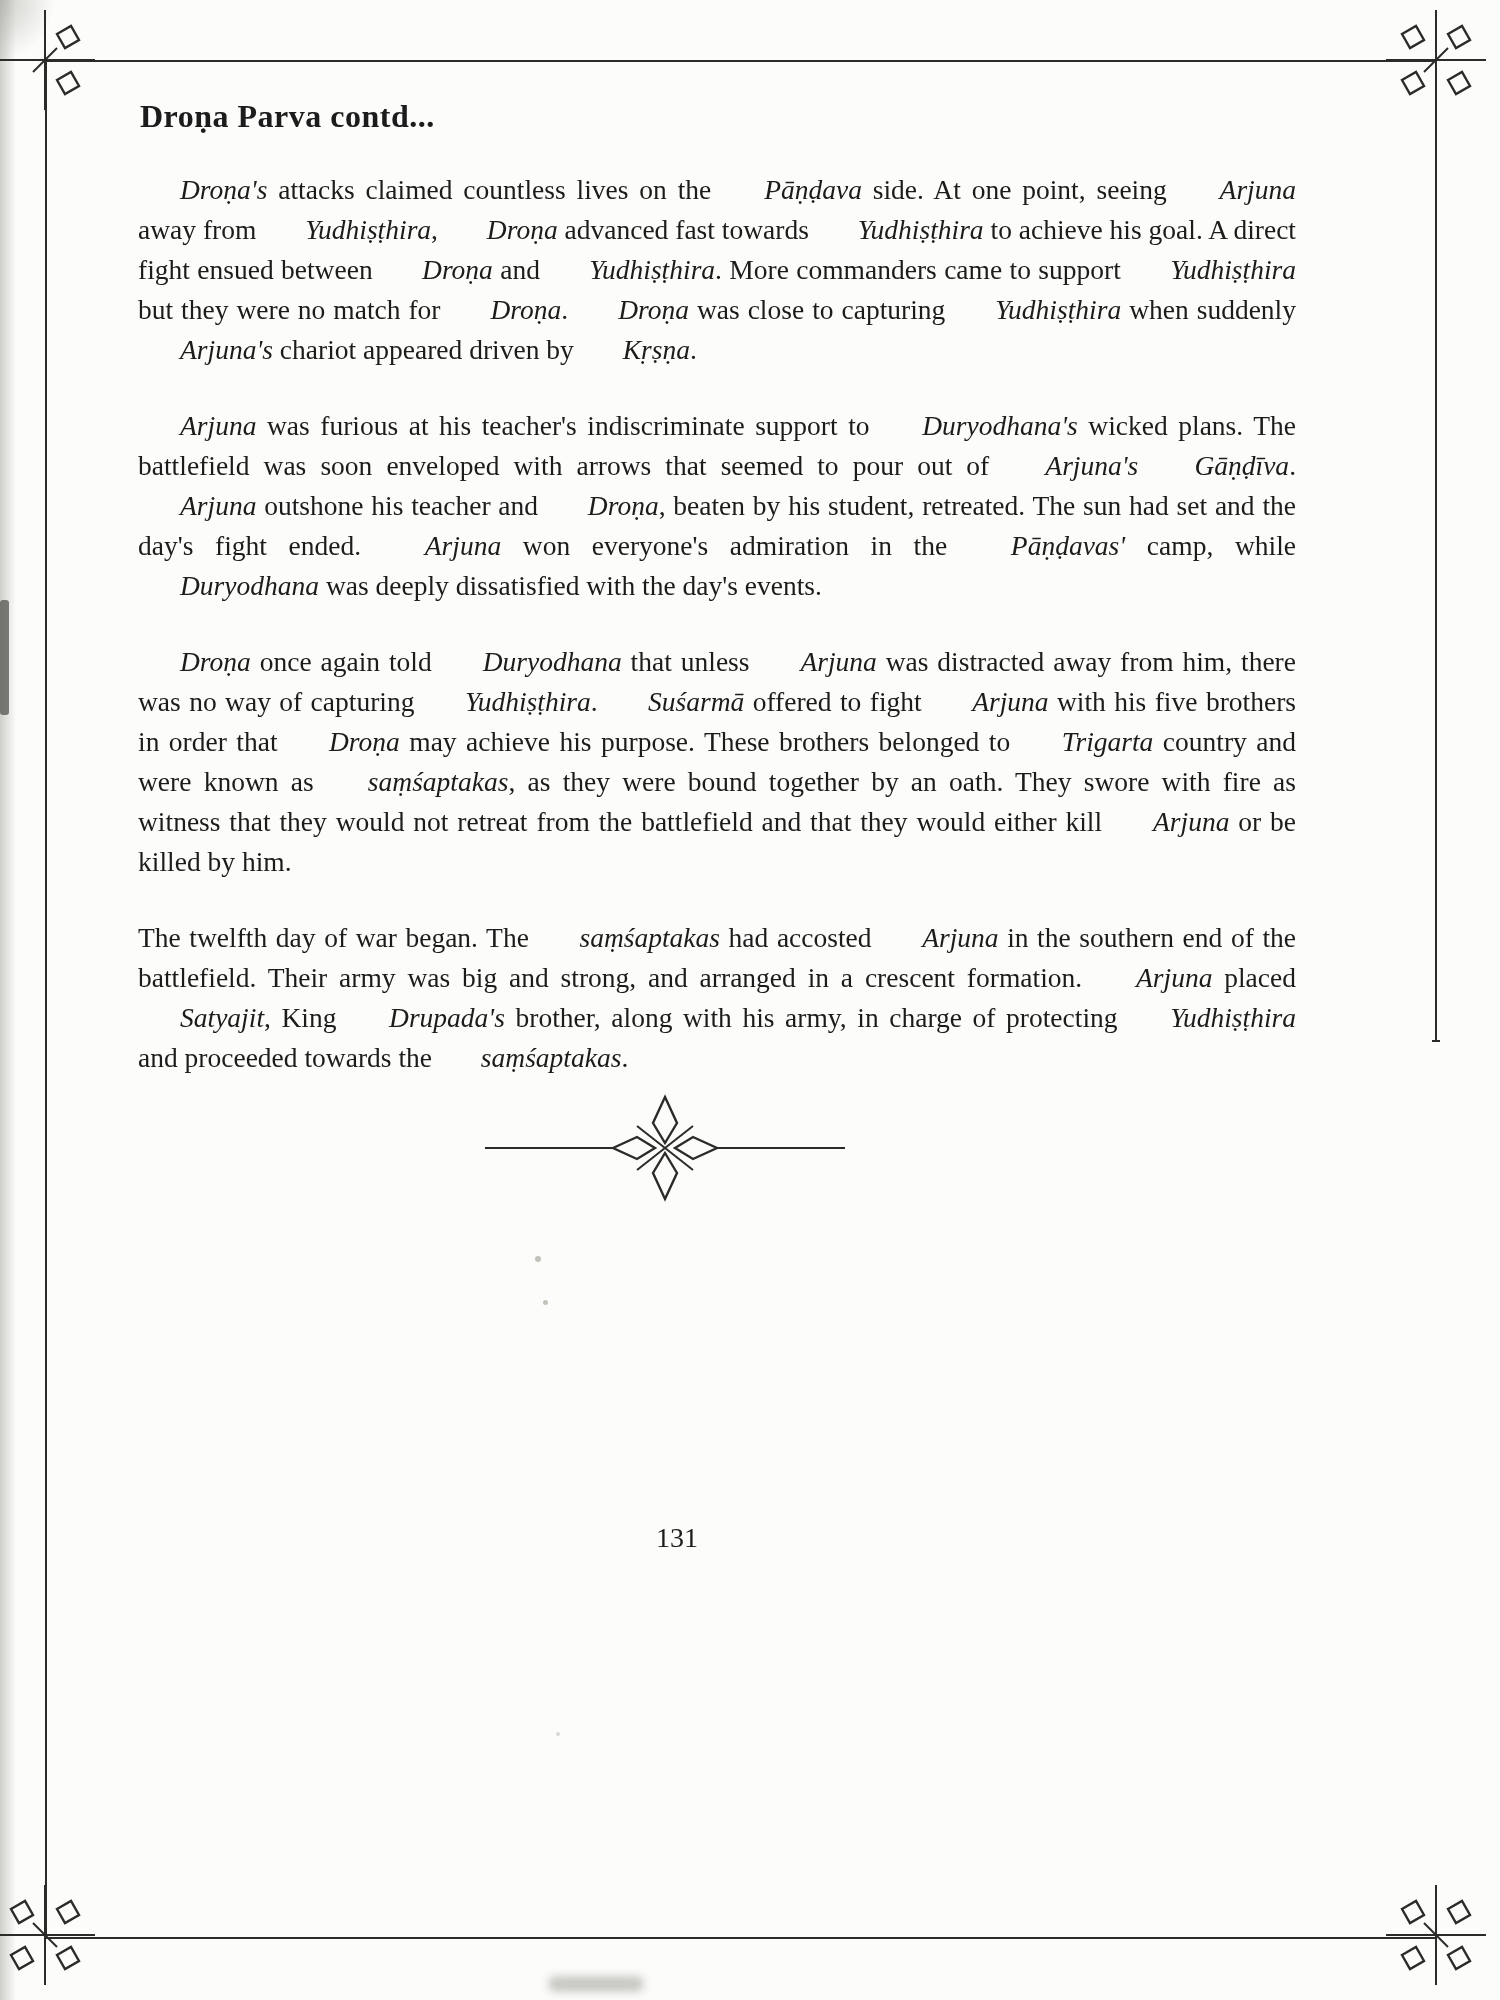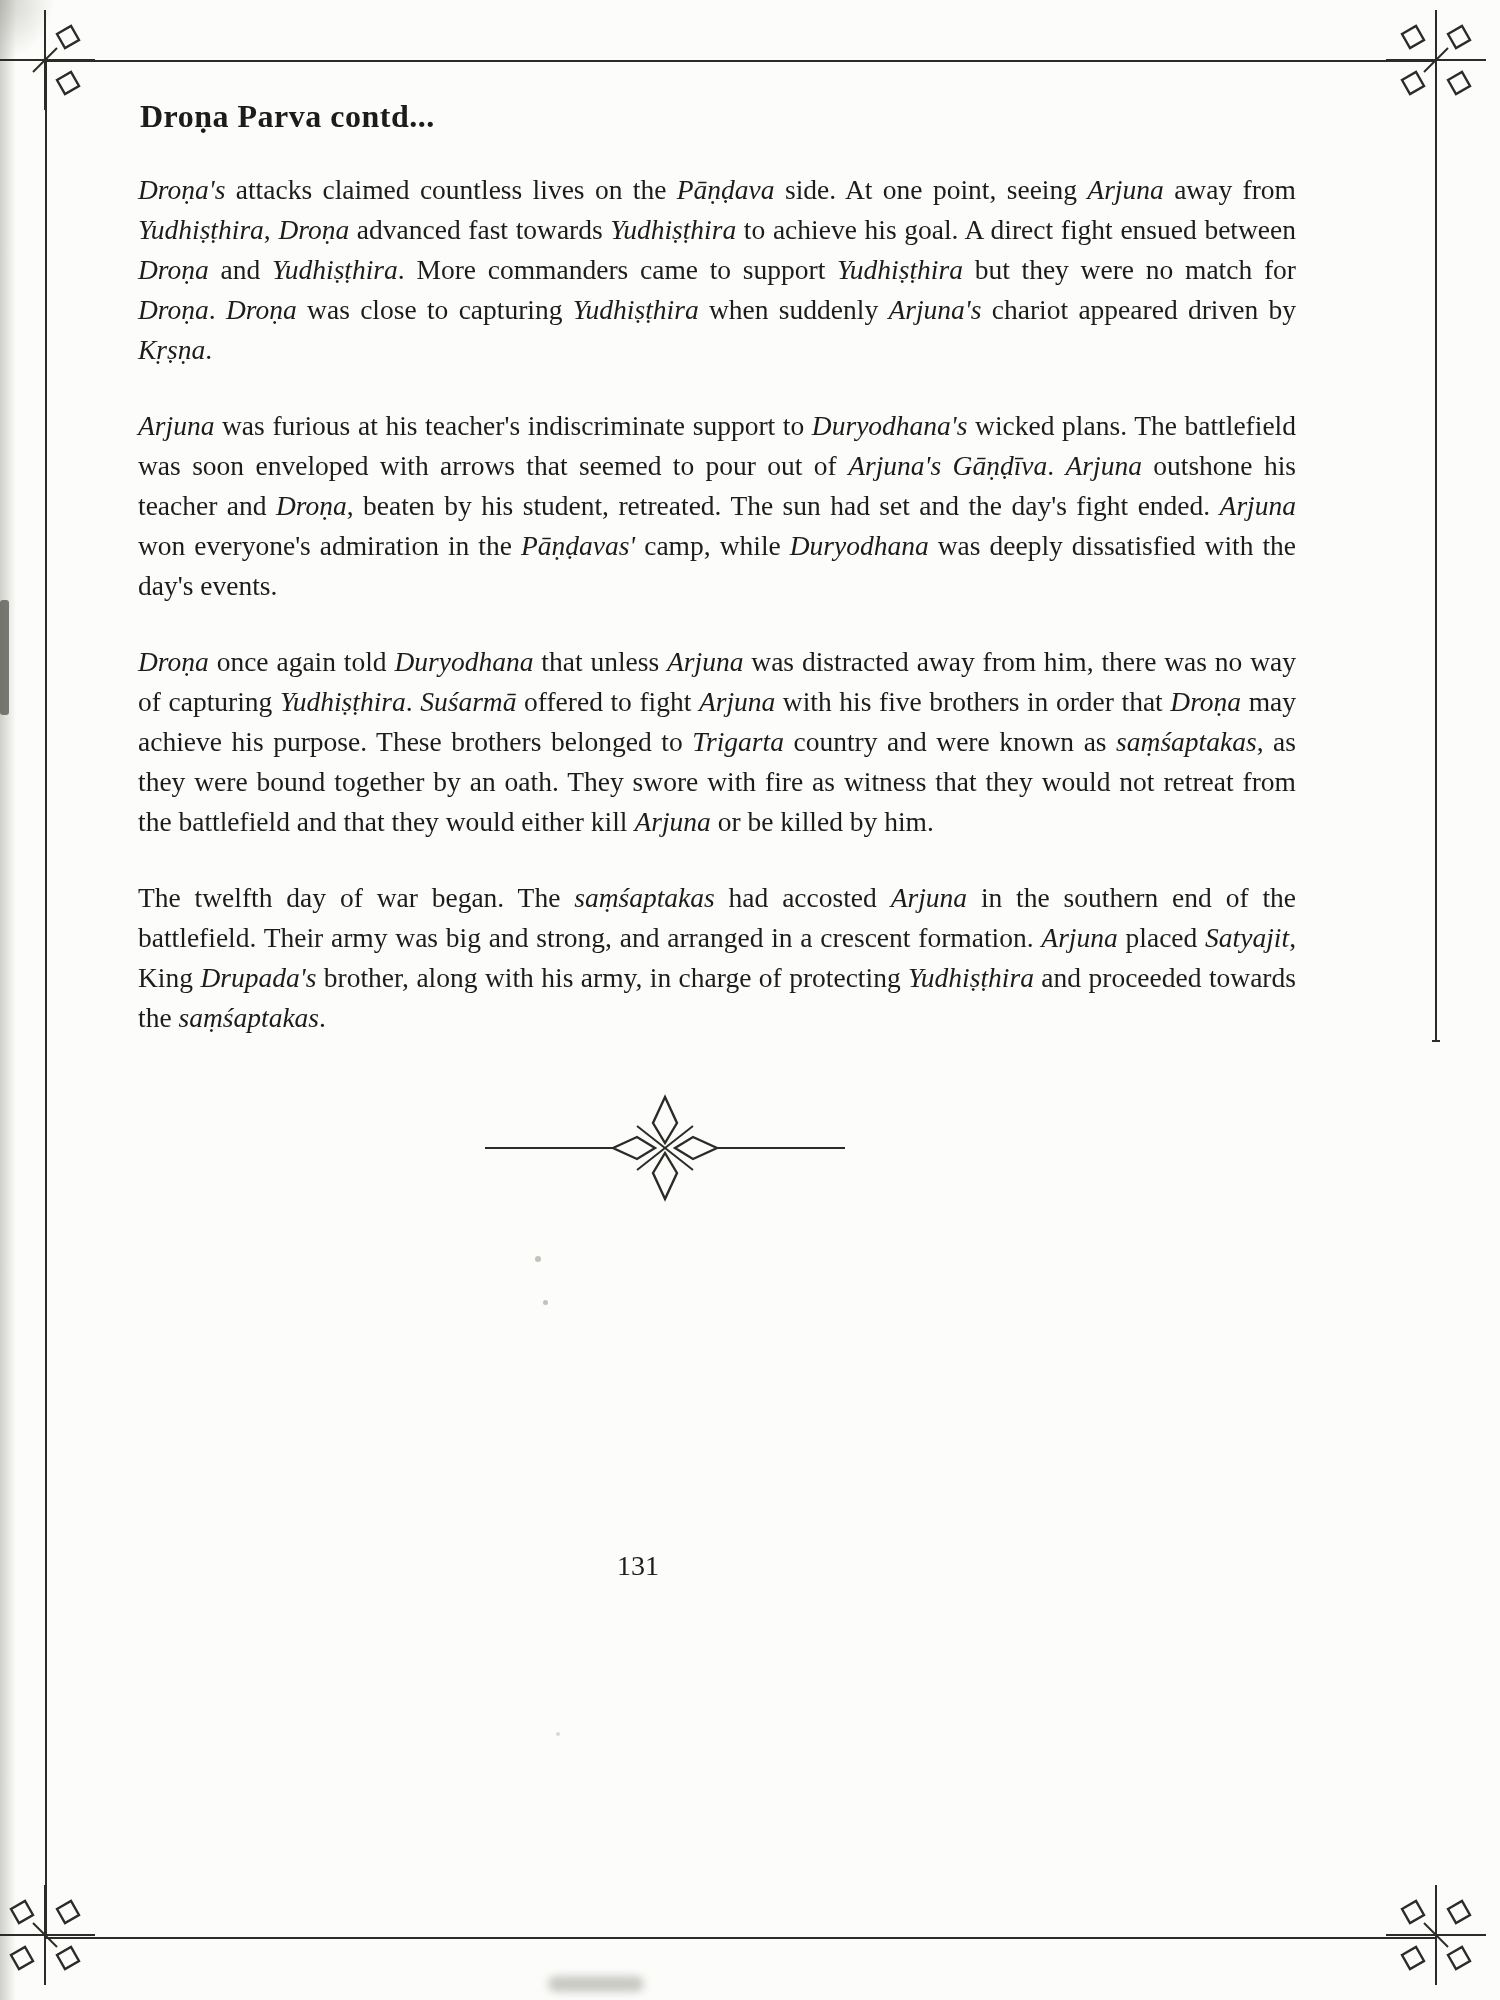--- a/index.html
+++ b/index.html
@@ -53,27 +53,27 @@
   
   .title{
     position:absolute;left:140px;top:98px;font-size:32px;font-weight:700;
     letter-spacing:.5px;margin:0;
   }
   .body-text{
     position:absolute;left:138px;top:170px;width:1158px;
     font-size:27.5px;line-height:40px;text-align:justify;
   }
   .body-text p{margin:0 0 36px 0;}
-  .body-text i{font-style:italic;}
+  .body-text i{font-style:italic;margin-left:42px;}
 
   .divider{position:absolute;left:485px;top:1093px;width:360px;height:110px;}
 
   .page-number{
     position:absolute;left:617px;top:1522px;width:120px;
-    text-align:left;font-size:28px;margin-top:28px;
+    text-align:center;font-size:28px;
   }
 </style>
 </head>
 <body>
 
 <div class="scan-page">
 
   <div class="edge-left"></div>
   <div class="edge-left-dark"></div>
   <div class="corner-smudge"></div>

